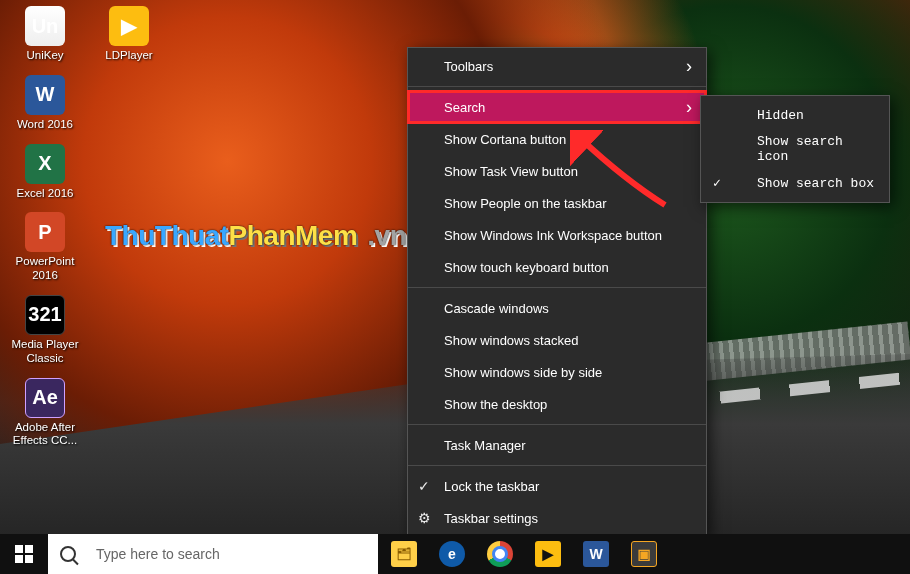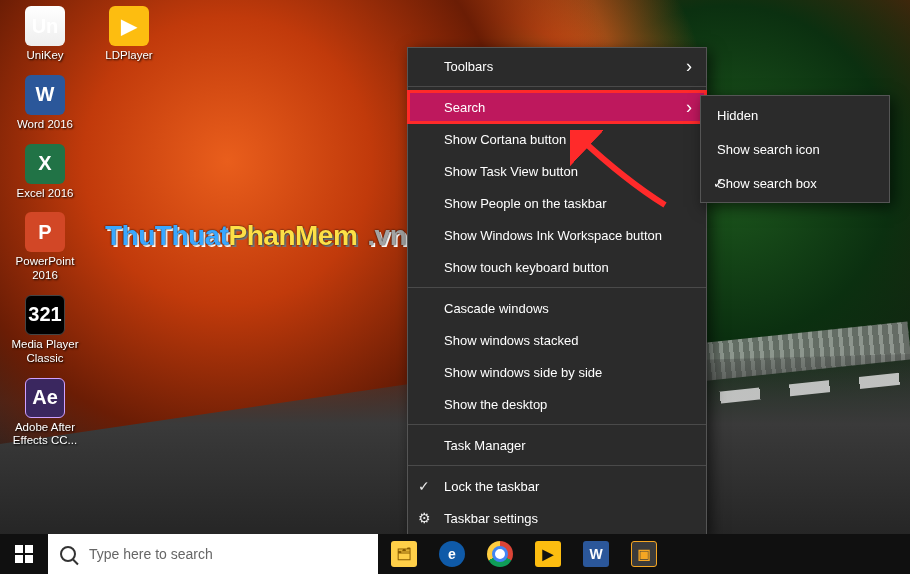--- a/index.html
+++ b/index.html
@@ -121,24 +121,25 @@
   .submenu {
     position: absolute; top: 95px; left: 700px; width: 190px;
     background: #2b2b2b;
     border: 1px solid #555;
     box-shadow: 4px 4px 14px rgba(0,0,0,.6);
     padding: 2px 0;
   }
   .submenu .item {
     display: flex; align-items: center;
     height: 34px;
-    padding: 0 12px 0 16px;
+    padding: 0 12px 0 56px;
     position: relative;
     cursor: default;
     font-size: 13px;
+    font-family: Liberation Mono, monospace;
   }
   .submenu .item .check {
     position: absolute; left: 12px;
   }
 
   
   .arrow-annot {
     position: absolute; top: 130px; left: 570px;
     pointer-events: none;
   }
@@ -157,21 +158,21 @@
   .winlogo {
     width: 18px; height: 18px; display: grid;
     grid-template-columns: 1fr 1fr; grid-template-rows: 1fr 1fr;
     gap: 2px;
   }
   .winlogo span { background: #fff; }
   .search-box {
     height: 40px; flex: 0 0 330px;
     background: #fff; color: #666;
     display: flex; align-items: center;
-    padding: 0 12px; gap: 13px;
+    padding: 0 12px; gap: 20px;
     font-size: 14px;
   }
   .search-box .mag {
     width: 16px; height: 16px; border: 2px solid #333; border-radius: 50%;
     position: relative;
   }
   .search-box .mag::after {
     content: ""; position: absolute; width: 7px; height: 2px;
     background: #333; bottom: -3px; right: -5px; transform: rotate(45deg);
   }

